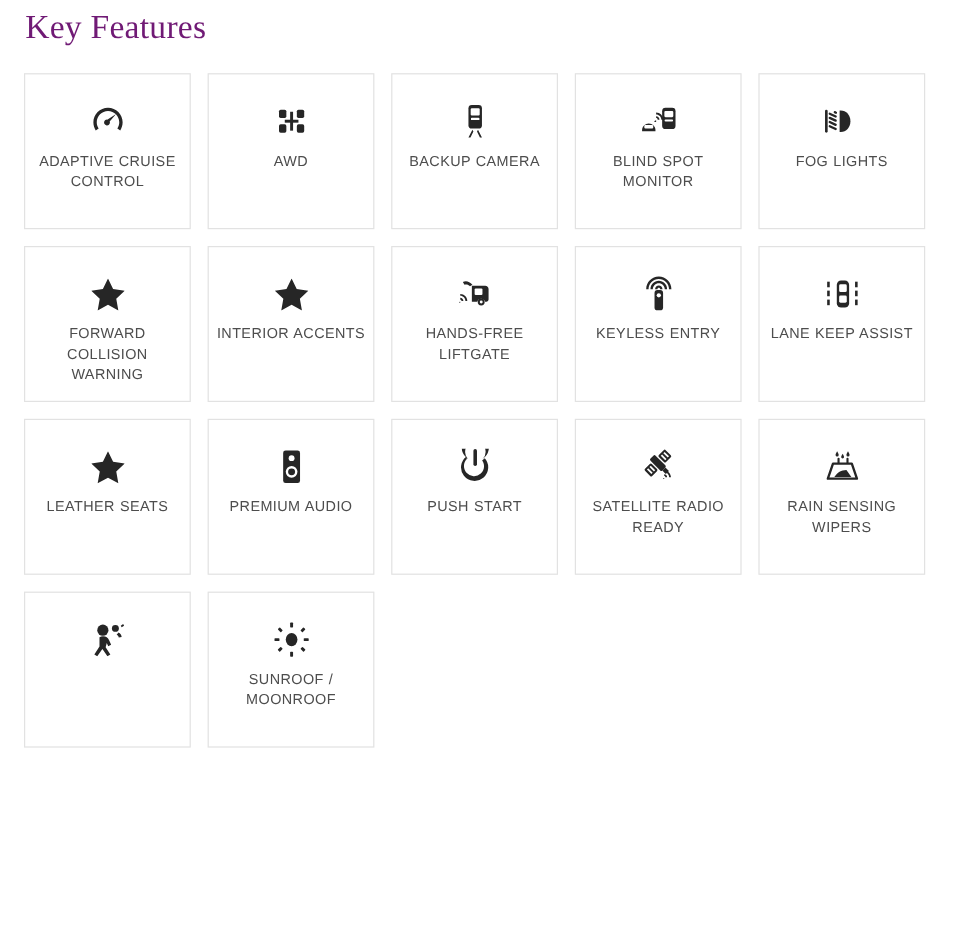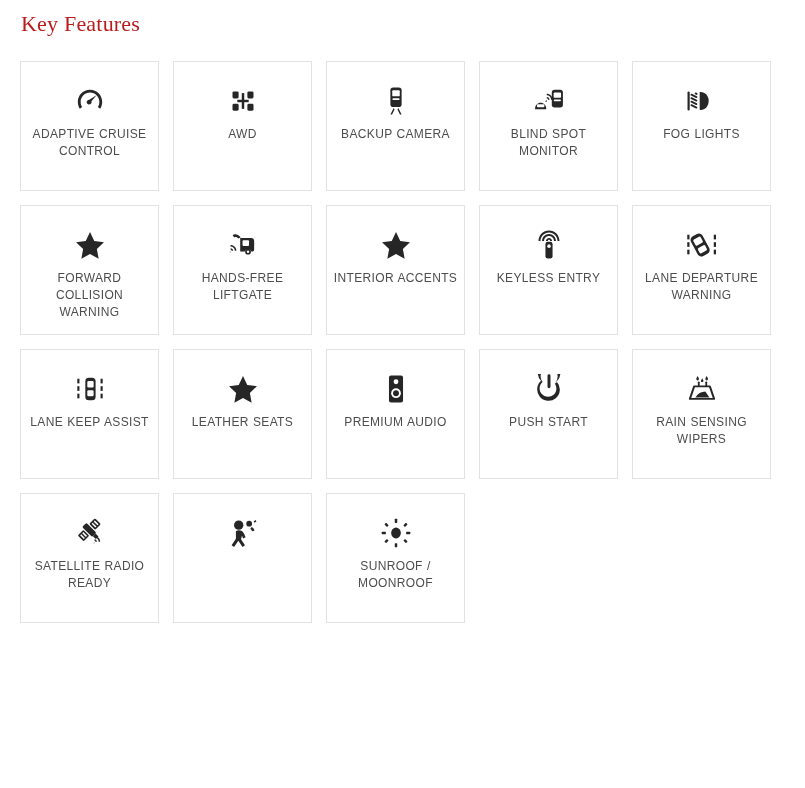--- a/index.html
+++ b/index.html
@@ -16,23 +16,23 @@
   }
   .page {
     position: relative;
     width: 805px;
     height: 788px;
     box-sizing: border-box;
     padding: 0 20px;
   }
   .page-title {
     font-family: "Liberation Serif", serif;
-    font-size: 22px;
+    font-size: 28px;
     font-weight: 400;
-    color: #b91c1c;
+    color: #701a75;
     margin: 0;
     padding: 8px 0 0 1px;
     line-height: 32px;
     letter-spacing: 0.2px;
   }
   .features-grid {
     margin-top: 21px;
     display: grid;
     grid-template-columns: repeat(5, 139px);
     column-gap: 17px;
@@ -149,72 +149,52 @@
       <div class="feature-card">
         <div class="feature-icon">
     <svg width="28" height="27" viewBox="0 0 32 31" aria-hidden="true">
       <path d="M16 0l4.9 10.2 11.1 1.5-8.1 7.8 2 11.1L16 25.3 6.1 30.6l2-11.1L0 11.7l11.1-1.5z"></path>
     </svg>
         </div>
         <div class="feature-label">FORWARD COLLISION WARNING</div>
       </div>
       <div class="feature-card">
         <div class="feature-icon">
+    <svg width="28" height="27" viewBox="0 0 32 31" aria-hidden="true">
+      <path d="M16 0l4.9 10.2 11.1 1.5-8.1 7.8 2 11.1L16 25.3 6.1 30.6l2-11.1L0 11.7l11.1-1.5z"></path>
+    </svg>
+        </div>
+        <div class="feature-label">INTERIOR ACCENTS</div>
+      </div>
+      <div class="feature-card">
+        <div class="feature-icon">
     <svg width="32" height="26" viewBox="0 0 34 28" aria-hidden="true">
       <path d="M14 6.5h12c1.7 0 3 1.3 3 3v9.5c0 1.1-.9 2-2 2h-1.1a3.6 3.6 0 00-7 0h-4.9V6.5z"></path>
       <rect x="16.5" y="9" width="7" height="6" rx="1" fill="#ffffff"></rect>
       <circle cx="22.4" cy="21.2" r="3.1"></circle>
       <circle cx="22.4" cy="21.2" r="1.3" fill="#ffffff"></circle>
       <path d="M14.5 5.6c-2.6-3-6-3.9-8.6-2.4l1.5 2.6c1.5-.8 3.4-.3 4.9 1.3l2.2-1.5z"></path>
       <path d="M3.6 17.4c1.5 0 2.8 1.2 2.8 2.8H4.7c0-.6-.5-1.1-1.1-1.1v-1.7z"></path>
       <path d="M3.6 13.9c3.5 0 6.3 2.8 6.3 6.3H8.2c0-2.5-2.1-4.6-4.6-4.6v-1.7z"></path>
       <path d="M3.6 20.9c-.6 0-1 .4-1 1h1v-1z"></path>
     </svg>
         </div>
         <div class="feature-label">HANDS-FREE LIFTGATE</div>
       </div>
       <div class="feature-card">
         <div class="feature-icon">
-    <svg width="28" height="27" viewBox="0 0 32 31" aria-hidden="true">
-      <path d="M16 0l4.9 10.2 11.1 1.5-8.1 7.8 2 11.1L16 25.3 6.1 30.6l2-11.1L0 11.7l11.1-1.5z"></path>
-    </svg>
-        </div>
-        <div class="feature-label">INTERIOR ACCENTS</div>
-      </div>
-      <div class="feature-card">
-        <div class="feature-icon">
     <svg width="26" height="30" viewBox="0 0 26 32" aria-hidden="true">
       <rect x="9.2" y="12.5" width="7.6" height="18" rx="2.6"></rect>
       <circle cx="13" cy="17.2" r="1.9" fill="#ffffff"></circle>
       <path d="M13 8.4c1.8 0 3.3 1.5 3.3 3.3h-2.1c0-.7-.5-1.2-1.2-1.2s-1.2.5-1.2 1.2H9.7c0-1.8 1.5-3.3 3.3-3.3z"></path>
       <path d="M13 4.3c4.1 0 7.4 3.3 7.4 7.4h-2.1c0-2.9-2.4-5.3-5.3-5.3S7.7 8.8 7.7 11.7H5.6c0-4.1 3.3-7.4 7.4-7.4z"></path>
       <path d="M13 .5c6.2 0 11.2 5 11.2 11.2h-2.1C22.1 6.7 18 2.6 13 2.6S3.9 6.7 3.9 11.7H1.8C1.8 5.5 6.8.5 13 .5z"></path>
     </svg>
         </div>
         <div class="feature-label">KEYLESS ENTRY</div>
-      </div>
-      <div class="feature-card">
-        <div class="feature-icon">
-    <svg width="32" height="28" viewBox="0 0 34 30" aria-hidden="true">
-      <g transform="rotate(-28 15 15)">
-        <rect x="8" y="3" width="14" height="24" rx="4.5"></rect>
-        <rect x="10.6" y="6.6" width="8.8" height="7.4" rx="1.4" fill="#ffffff"></rect>
-        <rect x="10.6" y="17" width="8.8" height="6.4" rx="1.4" fill="#ffffff"></rect>
-      </g>
-      <g>
-        <rect x="1.2" y="4" width="2.4" height="5"></rect>
-        <rect x="1.2" y="12" width="2.4" height="5"></rect>
-        <rect x="1.2" y="20" width="2.4" height="5"></rect>
-        <rect x="29.6" y="4" width="2.4" height="5"></rect>
-        <rect x="29.6" y="12" width="2.4" height="5"></rect>
-        <rect x="29.6" y="20" width="2.4" height="5"></rect>
-      </g>
-    </svg>
-        </div>
-        <div class="feature-label">LANE DEPARTURE WARNING</div>
       </div>
       <div class="feature-card">
         <div class="feature-icon">
     <svg width="30" height="28" viewBox="0 0 32 30" aria-hidden="true">
       <rect x="11" y="3" width="11" height="24" rx="3.8"></rect>
       <rect x="13.1" y="6.3" width="6.8" height="7" rx="1.3" fill="#ffffff"></rect>
       <rect x="13.1" y="16.4" width="6.8" height="6.4" rx="1.3" fill="#ffffff"></rect>
       <g>
         <rect x="2.4" y="4" width="2.3" height="5"></rect>
         <rect x="2.4" y="12" width="2.3" height="5"></rect>
@@ -252,36 +232,20 @@
       <path d="M6.2 6.7A12.2 12.2 0 1022.6 8.4l-2.4 2c2.7 3.6 2.2 8.7-1.2 11.7a9.1 9.1 0 01-12.8-.7c-3.2-3.6-3-9 .3-12.3l-.3-2.4z"></path>
       <path d="M7.1 5.4a12.2 12.2 0 00-1 1.3l2.3 1.9A9.2 9.2 0 0114 5.8v-3a12.2 12.2 0 00-6.9 2.6z" fill="#ffffff"></path>
       <path d="M5.6 7.3A12.2 12.2 0 1122.9 7l-2.2 2.1A9.2 9.2 0 107.8 9.3L5.6 7.3z"></path>
       <rect x="12.4" y="0" width="3.2" height="15.3" rx="1.6"></rect>
     </svg>
         </div>
         <div class="feature-label">PUSH START</div>
       </div>
       <div class="feature-card">
         <div class="feature-icon">
-    <svg width="32" height="28" viewBox="0 0 34 30" aria-hidden="true">
-      <path d="M8.6 12.2h16.8l4.6 13.4H4z" fill="none" stroke="#262626" stroke-width="2.1" stroke-linejoin="round"></path>
-      <path d="M9.8 24.2c2.6-4.2 6.2-6.3 10.8-6.4l4.4 6.4z"></path>
-      <g>
-        <path d="M12.3 1.2c.9 1.5 1.4 2.5 1.4 3.2a1.4 1.4 0 11-2.8 0c0-.7.5-1.7 1.4-3.2z"></path>
-        <path d="M17.2 3.4c.8 1.4 1.3 2.3 1.3 2.9a1.3 1.3 0 11-2.6 0c0-.6.5-1.5 1.3-2.9z"></path>
-        <path d="M22 1.2c.9 1.5 1.4 2.5 1.4 3.2a1.4 1.4 0 11-2.8 0c0-.7.5-1.7 1.4-3.2z"></path>
-      </g>
-      <rect x="12.6" y="7" width="1.9" height="5.4" rx=".9"></rect>
-      <rect x="20.6" y="7" width="1.9" height="5.4" rx=".9"></rect>
-    </svg>
-        </div>
-        <div class="feature-label">RAIN SENSING WIPERS</div>
-      </div>
-      <div class="feature-card">
-        <div class="feature-icon">
     <svg width="32" height="30" viewBox="0 0 34 32" aria-hidden="true">
       <g transform="rotate(-45 16 13)">
         <rect x="13.2" y="5.4" width="6.4" height="15" rx="1.4"></rect>
         <rect x="3.4" y="8.4" width="8.6" height="9" rx="1.3"></rect>
         <rect x="20.8" y="8.4" width="8.6" height="9" rx="1.3"></rect>
         <rect x="5.4" y="10.1" width="1.6" height="5.6" fill="#ffffff"></rect>
         <rect x="8.6" y="10.1" width="1.6" height="5.6" fill="#ffffff"></rect>
         <rect x="22.8" y="10.1" width="1.6" height="5.6" fill="#ffffff"></rect>
         <rect x="26" y="10.1" width="1.6" height="5.6" fill="#ffffff"></rect>
         <path d="M14.4 20.4h4v4.4h-4z"></path>
@@ -290,20 +254,36 @@
         <path d="M21.8 22.6c1.4 0 2.6 1.2 2.6 2.6h-1.6c0-.6-.4-1-1-1v-1.6z"></path>
         <path d="M21.8 19.2c3.3 0 6 2.7 6 6h-1.6c0-2.4-2-4.4-4.4-4.4v-1.6z"></path>
         <path d="M21.8 26c-.5 0-.9.4-.9.9h.9V26z"></path>
       </g>
     </svg>
         </div>
         <div class="feature-label">SATELLITE RADIO READY</div>
       </div>
       <div class="feature-card">
         <div class="feature-icon">
+    <svg width="32" height="28" viewBox="0 0 34 30" aria-hidden="true">
+      <path d="M8.6 12.2h16.8l4.6 13.4H4z" fill="none" stroke="#262626" stroke-width="2.1" stroke-linejoin="round"></path>
+      <path d="M9.8 24.2c2.6-4.2 6.2-6.3 10.8-6.4l4.4 6.4z"></path>
+      <g>
+        <path d="M12.3 1.2c.9 1.5 1.4 2.5 1.4 3.2a1.4 1.4 0 11-2.8 0c0-.7.5-1.7 1.4-3.2z"></path>
+        <path d="M17.2 3.4c.8 1.4 1.3 2.3 1.3 2.9a1.3 1.3 0 11-2.6 0c0-.6.5-1.5 1.3-2.9z"></path>
+        <path d="M22 1.2c.9 1.5 1.4 2.5 1.4 3.2a1.4 1.4 0 11-2.8 0c0-.7.5-1.7 1.4-3.2z"></path>
+      </g>
+      <rect x="12.6" y="7" width="1.9" height="5.4" rx=".9"></rect>
+      <rect x="20.6" y="7" width="1.9" height="5.4" rx=".9"></rect>
+    </svg>
+        </div>
+        <div class="feature-label">RAIN SENSING WIPERS</div>
+      </div>
+      <div class="feature-card">
+        <div class="feature-icon">
     <svg width="30" height="28" viewBox="0 0 32 30" aria-hidden="true">
       <circle cx="11.4" cy="6.6" r="5"></circle>
       <path d="M11.6 12c2.6 0 4.4 1.3 5.4 3.6l1.8 4-2.6 1.3-1.3-2.9-1 3.8 4.2 6.4-2.6 1.7-4.5-6.6-4.6 6.6-2.6-1.7 4.6-7V13c.9-.7 2-1 3.2-1z"></path>
       <circle cx="22.6" cy="5" r="3.1"></circle>
       <path d="M25.4 8.6c1.6.8 2.6 2.2 2.8 4.1l-2.6.4c-.2-1.2-.8-2-1.9-2.4l1.7-2.1z"></path>
       <path d="M27.4 2.6l2.1-1.5.9 1.6-2.2 1.2z"></path>
     </svg>
         </div>
       </div>
       <div class="feature-card">

